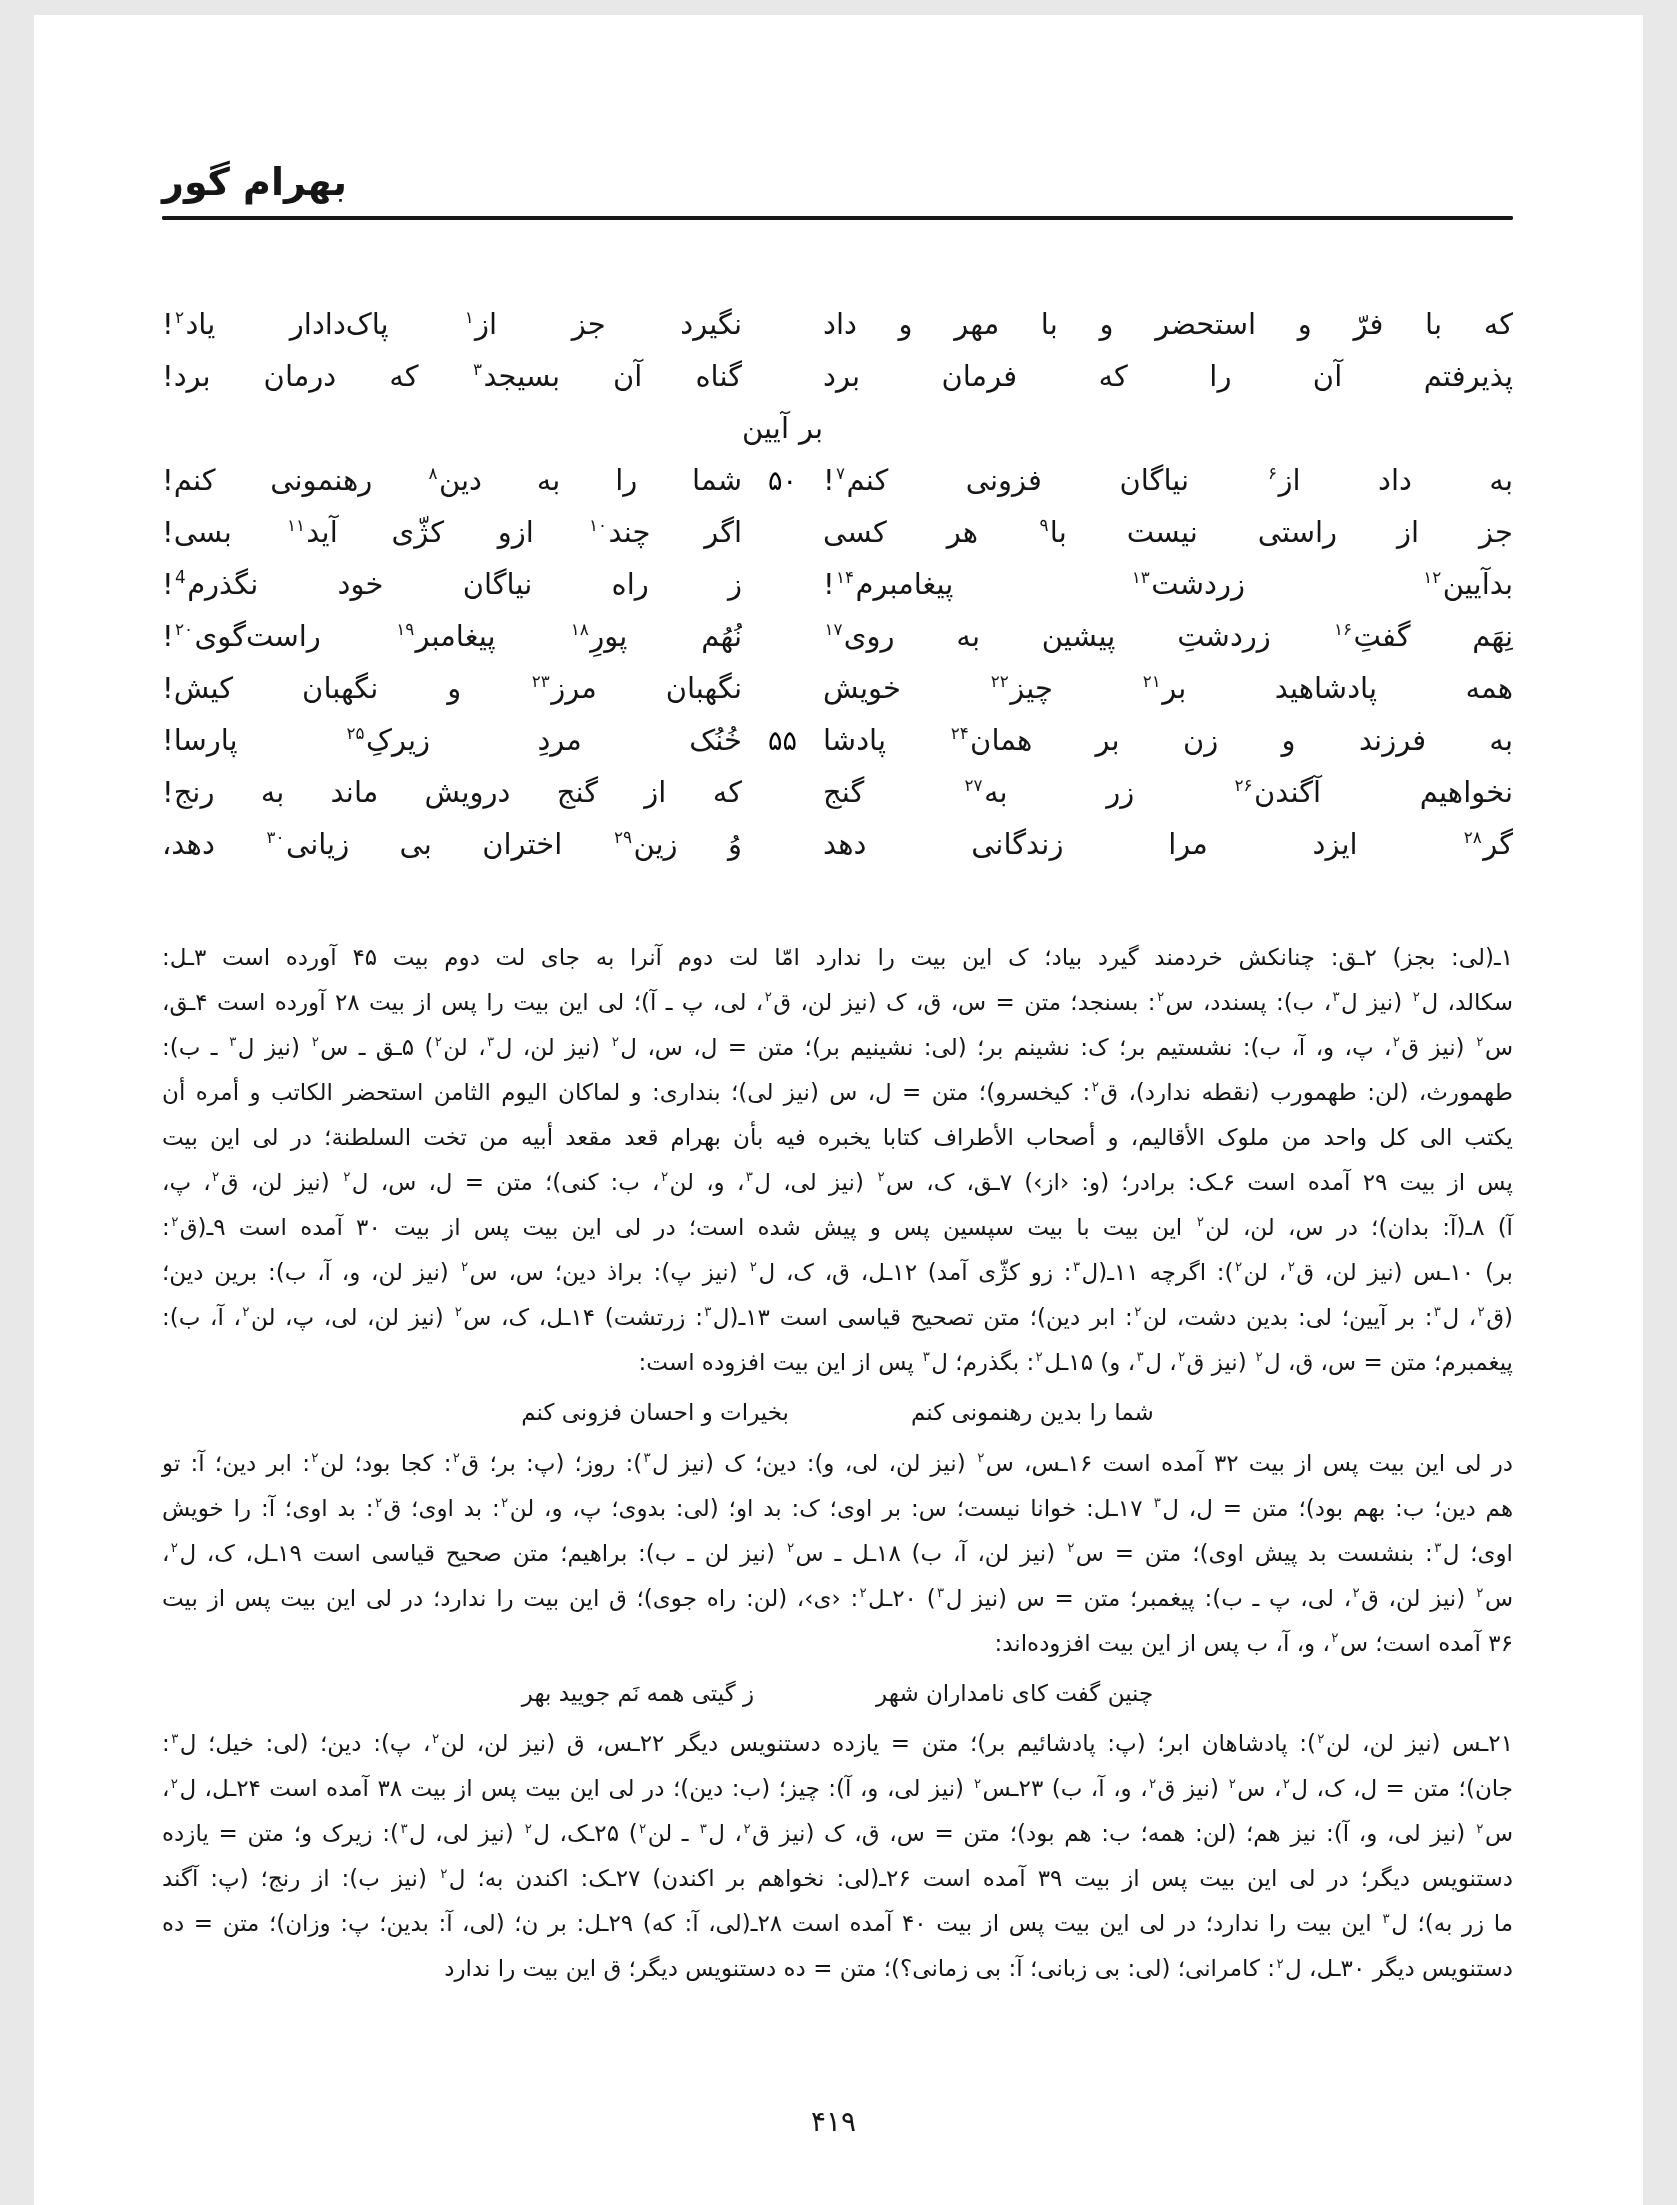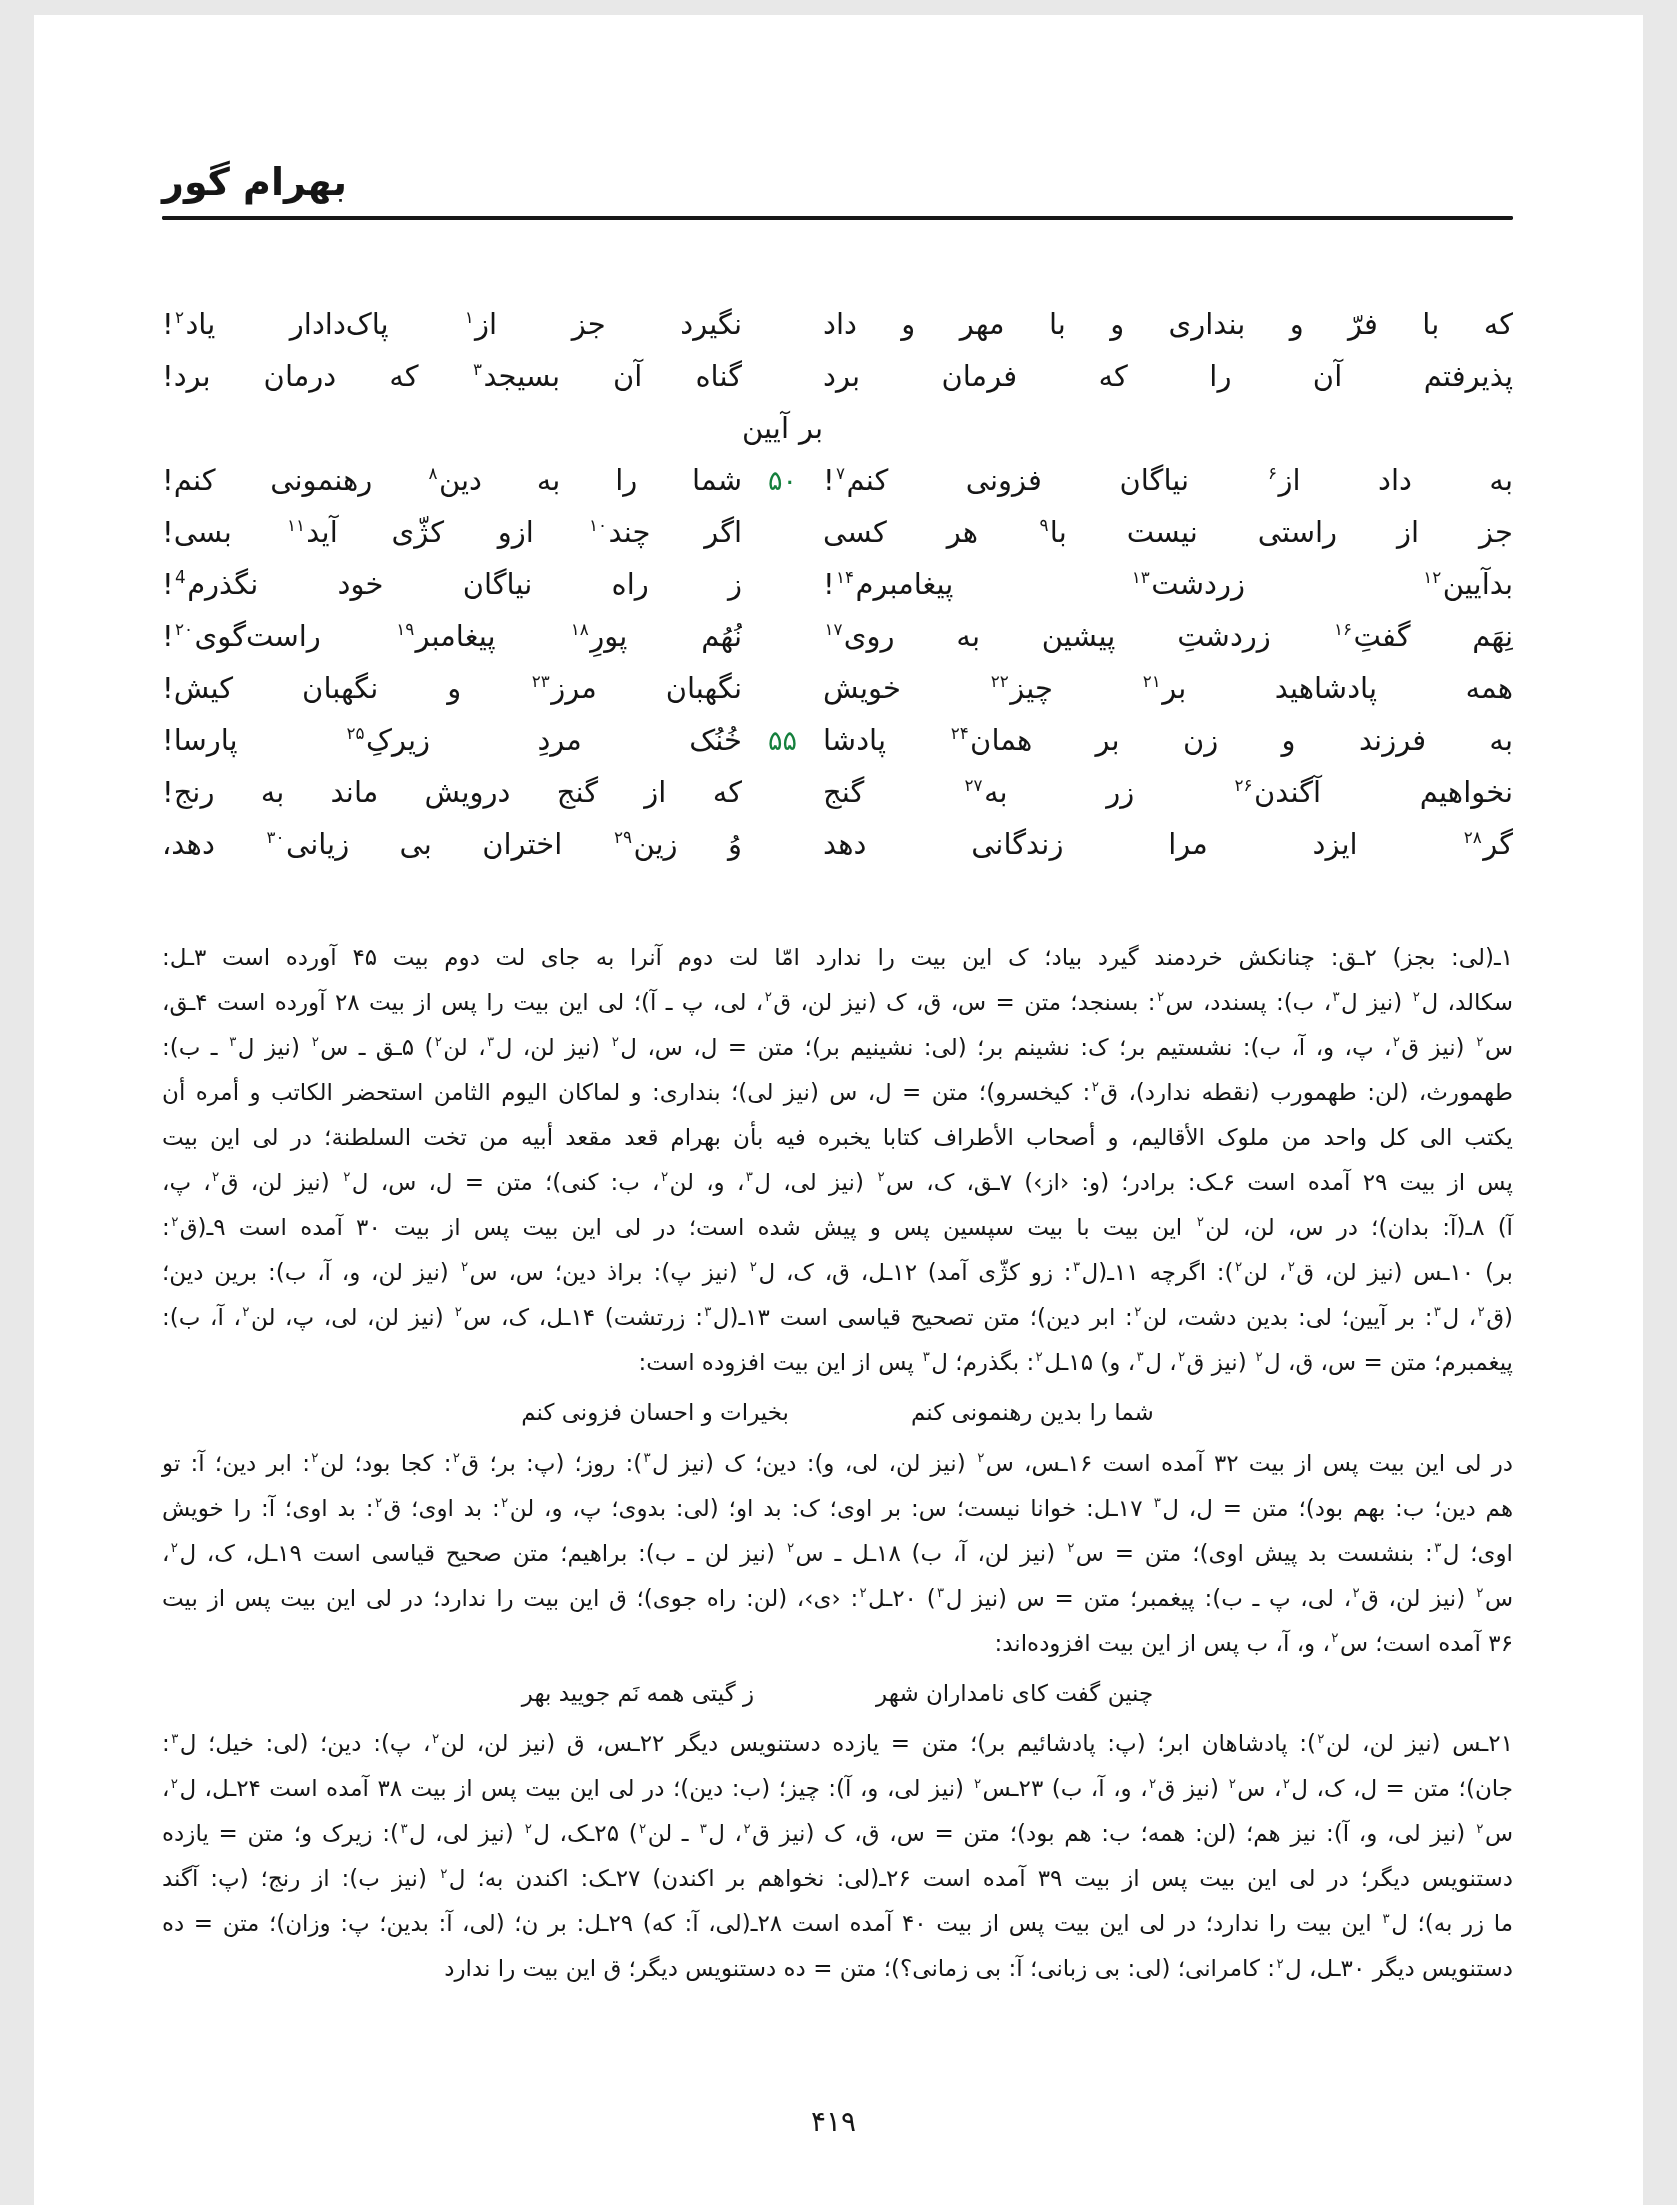--- a/index.html
+++ b/index.html
@@ -44,21 +44,21 @@
   .hemistich {
     text-align: justify;
     text-align-last: justify;
     white-space: normal;
     overflow: hidden;
     height: 52px;
   }
   .verse-num {
     text-align: center;
     font-size: 27px;
-    color: #15803d;
+    color: #000000;
   }
   sup {
     font-size: 58%;
     line-height: 0;
     vertical-align: super;
     margin: 0 1.4px;
   }
   
   .apparatus {
     margin-top: 65px;
@@ -97,21 +97,21 @@
 <div class="page" style="background: rgb(255, 255, 255); color: rgb(22, 22, 22);">
 
   <header>
     <div class="running-head">بهرام گور</div>
     <div class="head-rule"></div>
   </header>
 
   <section class="poem">
 
       <div class="verse-row">
-        <div class="hemistich">که با فرّ و بنداری و با مهر و داد</div>
+        <div class="hemistich">که با فرّ و استحضر و با مهر و داد</div>
         <div class="verse-num"></div>
         <div class="hemistich">نگیرد جز از<sup>۱</sup> پاک‌دادار یاد<sup>۲</sup>!</div>
       </div>
 
       <div class="verse-row">
         <div class="hemistich">پذیرفتم آن را که فرمان برد</div>
         <div class="verse-num"></div>
         <div class="hemistich">گناه آن بسیجد<sup>۳</sup> که درمان برد!</div>
       </div>
 

